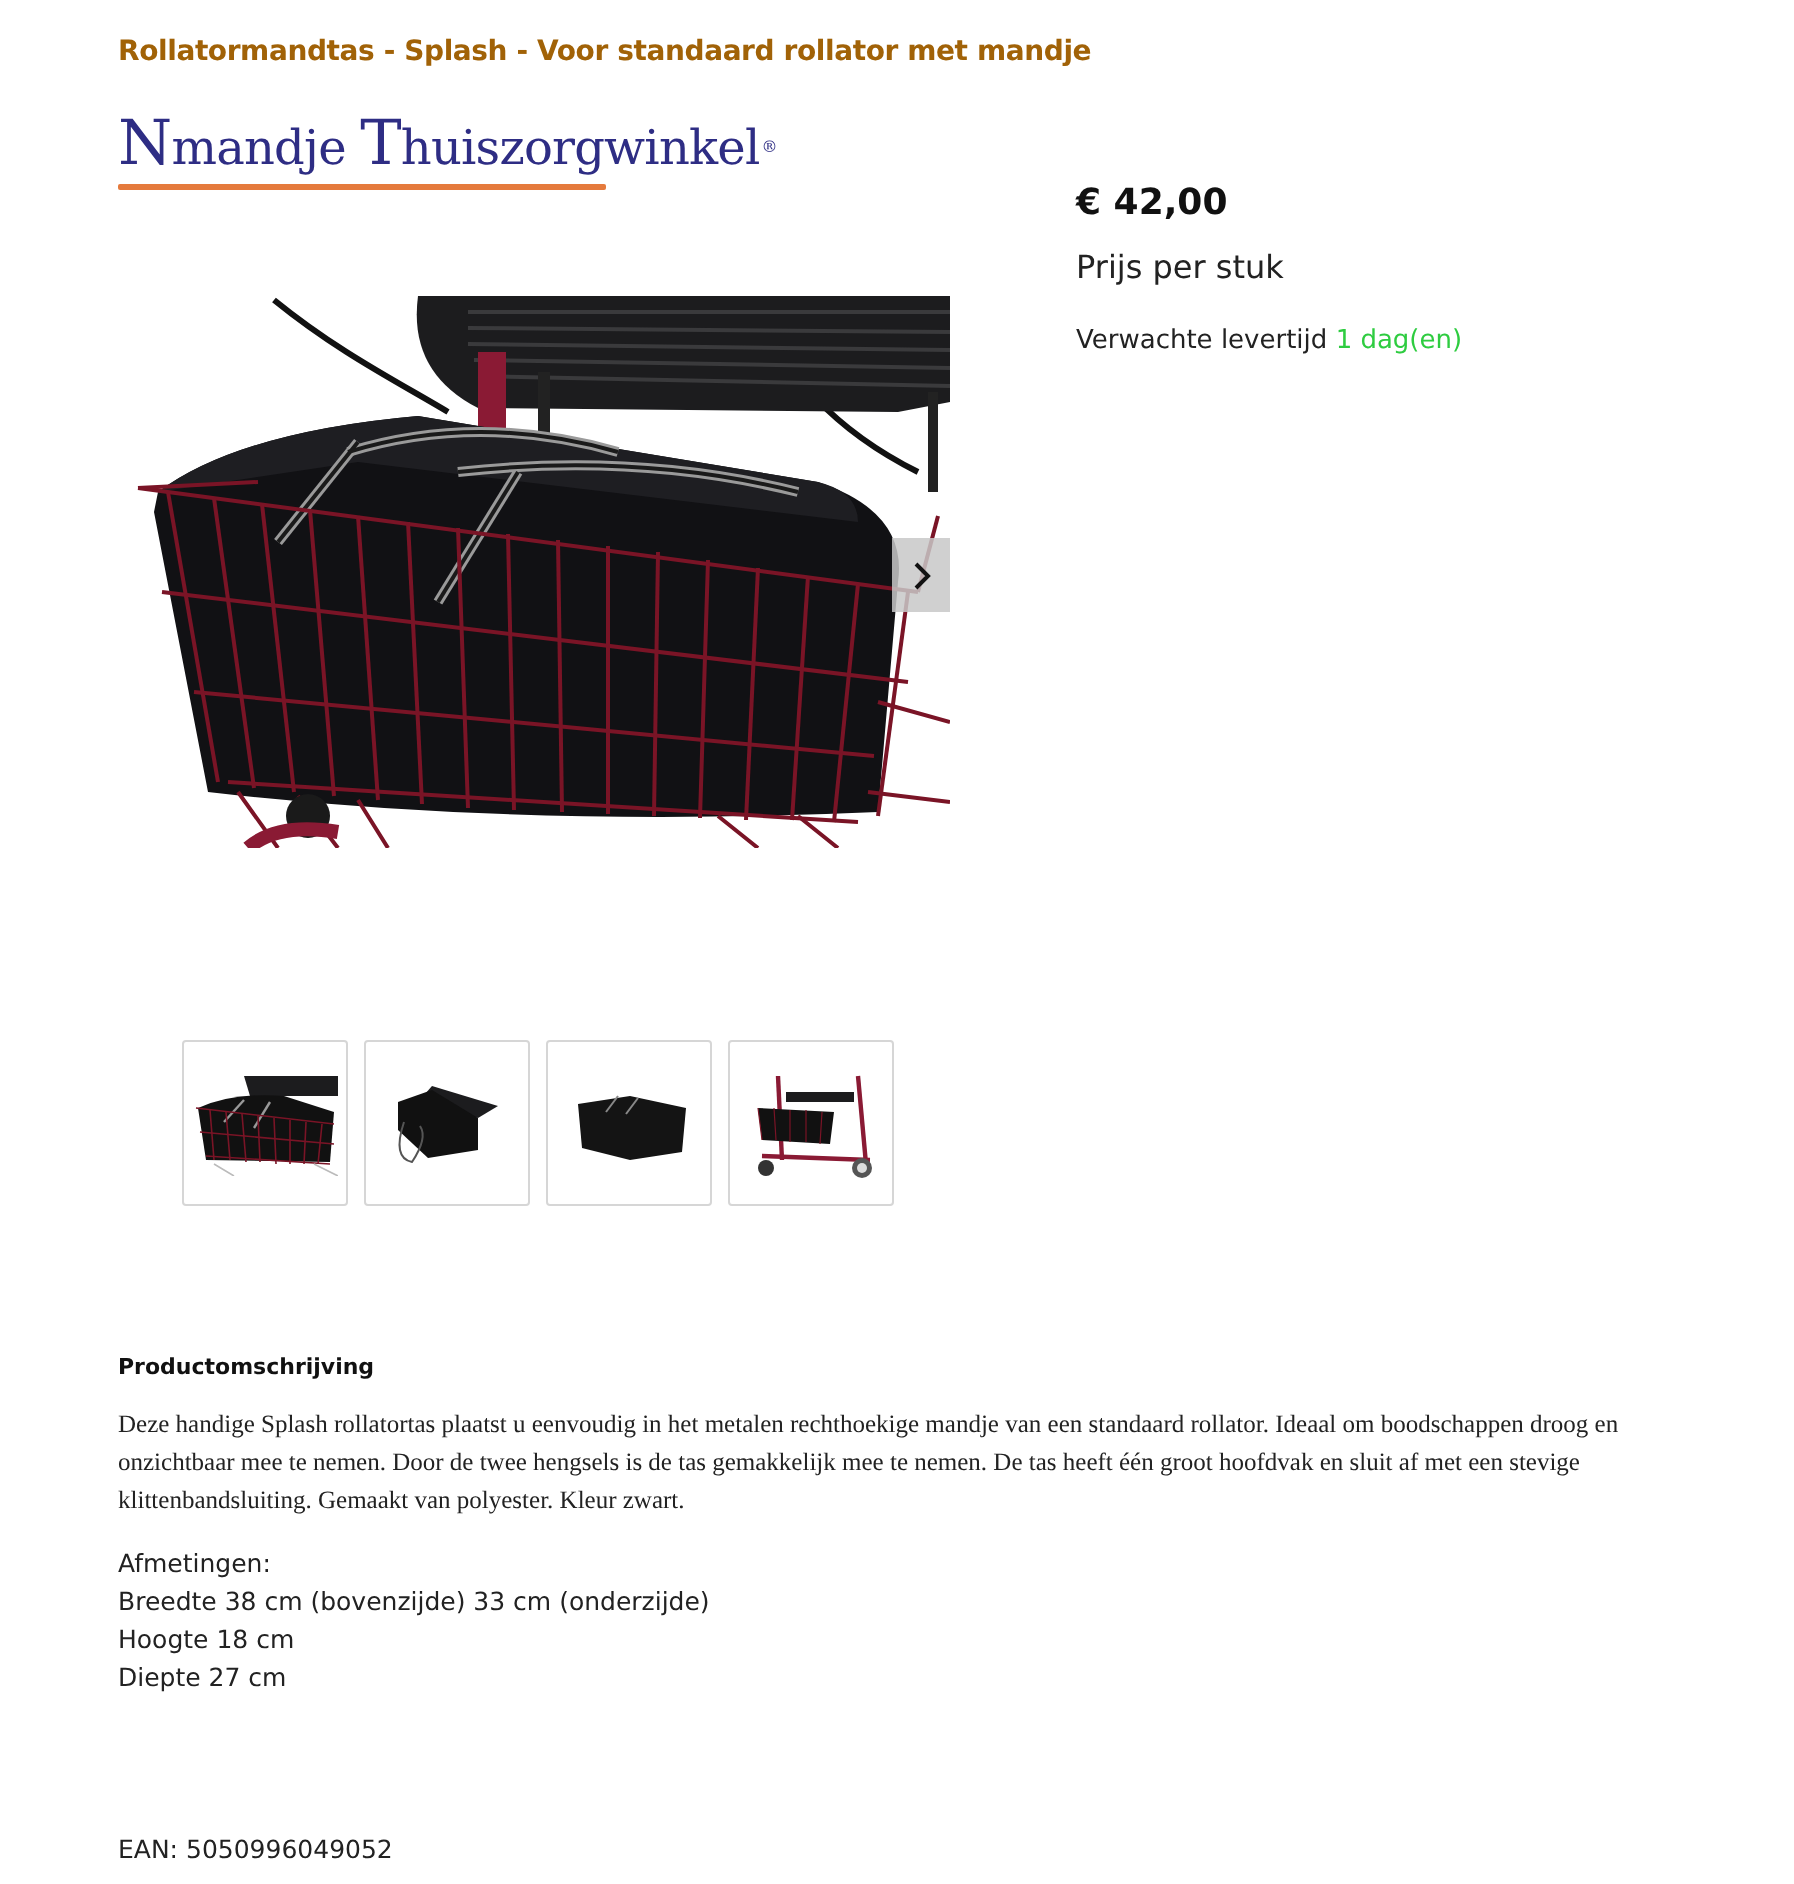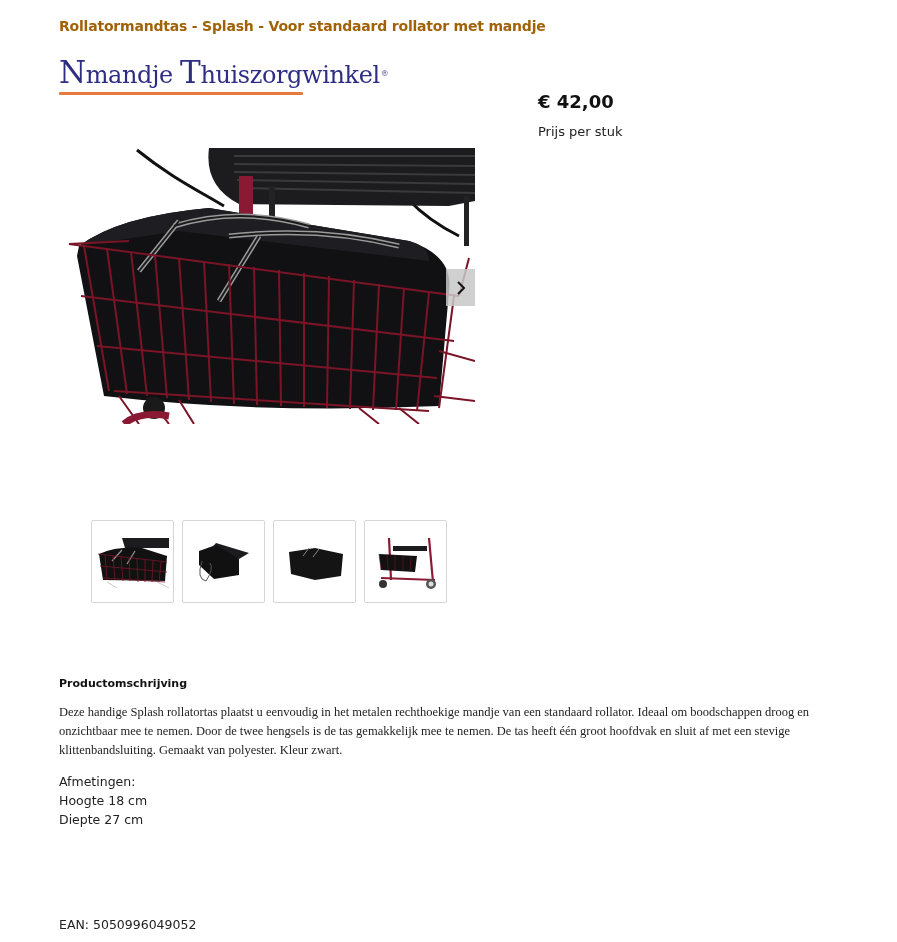--- a/index.html
+++ b/index.html
@@ -61,21 +61,21 @@
       margin-left: 16px;
     }
     .price {
       font-weight: bold;
       font-size: 18px;
       color: #111;
       line-height: 24px;
     }
     .price-unit {
       margin-top: 10px;
-      font-size: 13px;
+      font-size: 16px;
       color: #222;
     }
     .delivery {
       margin-top: 20px;
       font-size: 13px;
       color: #222;
     }
     .delivery .days { color: #2ecc40; }
     .main-image {
       position: absolute;
@@ -159,20 +159,24 @@
 <h1 class="title">Rollatormandtas - Splash - Voor standaard rollator met mandje</h1>
 
 <div class="logo">
   <div class="logo-text"><span class="big">N</span><span>mandje</span> <span class="big">T</span><span>huiszorgwinkel</span><span class="reg">®</span></div>
   <div class="logo-underline"></div>
 </div>
 
 <div class="price-box">
   <div class="price">€ 42,00</div>
   <div class="price-unit">Prijs per stuk</div>
+  <div class="delivery">
+    <span>Verwachte levertijd</span>
+    <span class="days">1 dag(en)</span>
+  </div>
 </div>
 
 <div class="main-image" title="Zwarte rollatortas in rood metalen mandje van rollator">
   <svg width="416" height="278" viewBox="0 0 416 278">
     <rect width="416" height="278" fill="#ffffff"></rect>
 
     <path d="M78 4 C110 30 140 45 165 60" stroke="#111" stroke-width="3" fill="none"></path>
     <path d="M320 4 C330 40 360 70 400 90" stroke="#111" stroke-width="3" fill="none"></path>
 
     <path d="M150 2 L416 2 L416 55 L390 60 L180 58 Q145 40 150 2 Z" fill="#1c1c1e"></path>
@@ -292,20 +296,21 @@
       <circle cx="58" cy="52" r="2.5" fill="#ddd"></circle>
     </svg>
   </div>
 </div>
 
 <div class="desc">
   <h2>Productomschrijving</h2>
   <p>Deze handige Splash rollatortas plaatst u eenvoudig in het metalen rechthoekige mandje van een standaard rollator. Ideaal om boodschappen droog en onzichtbaar mee te nemen. Door de twee hengsels is de tas gemakkelijk mee te nemen. De tas heeft één groot hoofdvak en sluit af met een stevige klittenbandsluiting. Gemaakt van polyester. Kleur zwart.</p>
   <div class="dims">
     <div>Afmetingen:</div>
+    <div>Breedte 38 cm (bovenzijde) 33 cm (onderzijde)</div>
     <div>Hoogte 18 cm</div>
     <div>Diepte 27 cm</div>
   </div>
 </div>
 
 <div class="ean">
   <span>EAN:</span>
   <span>5050996049052</span>
 </div>
 

